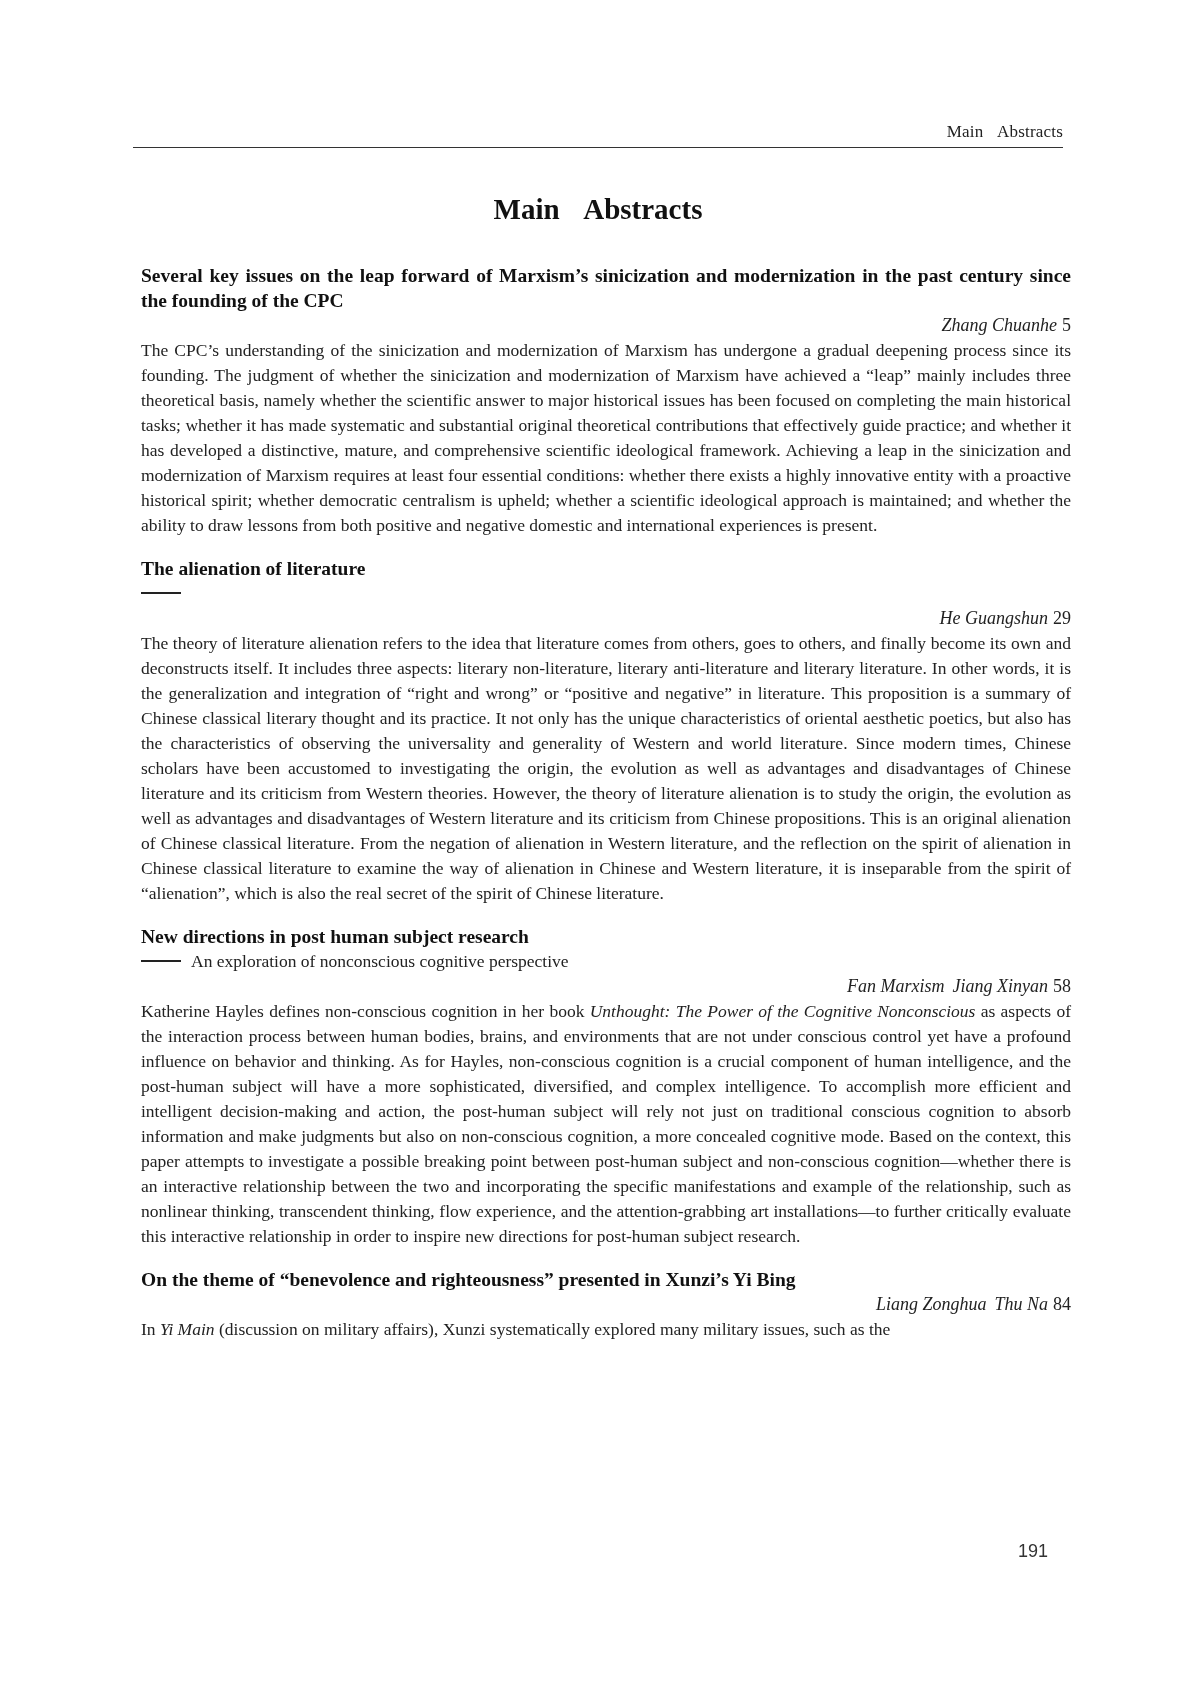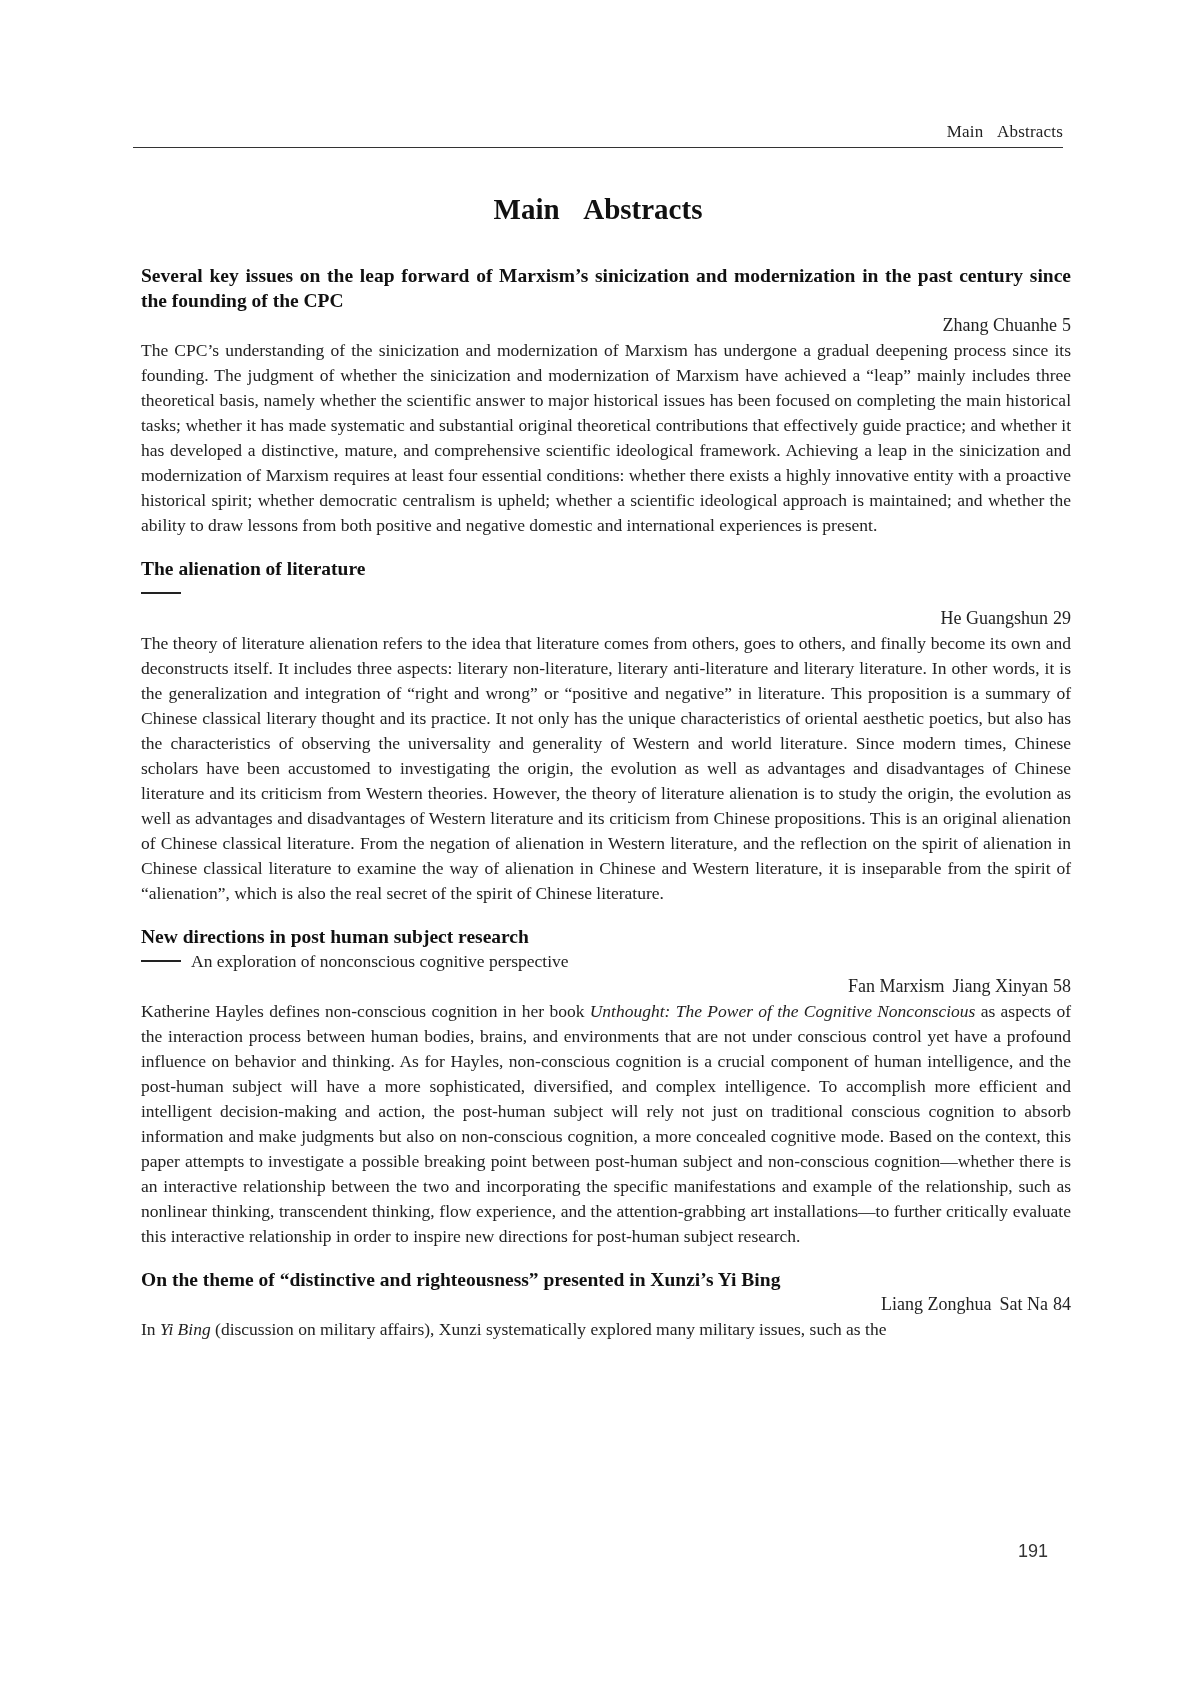--- a/index.html
+++ b/index.html
@@ -79,20 +79,21 @@
       position: relative;
       top: -2px;
     }
     .byline {
       text-align: right;
       font-size: 18px;
       line-height: 25px;
       color: #222;
     }
     .byline .author {
+      font-style: italic;
     }
     .byline .author + .author {
       margin-left: 8px;
     }
     .byline .pg {
       margin-left: 5px;
     }
     .abstract {
       font-size: 17.5px;
       line-height: 25px;
@@ -145,23 +146,23 @@
       <div class="entry-subtitle">
         <span class="dash"></span><span>An exploration of nonconscious cognitive perspective</span>
       </div>
       <div class="byline">
         <span class="author">Fan Marxism</span><span class="author">Jiang Xinyan</span><span class="pg">58</span>
       </div>
       <div class="abstract"><span>Katherine Hayles defines non-conscious cognition in her book </span><i>Unthought: The Power of the Cognitive Nonconscious</i><span> as aspects of the interaction process between human bodies, brains, and environments that are not under conscious control yet have a profound influence on behavior and thinking. As for Hayles, non-conscious cognition is a crucial component of human intelligence, and the post-human subject will have a more sophisticated, diversified, and complex intelligence. To accomplish more efficient and intelligent decision-making and action, the post-human subject will rely not just on traditional conscious cognition to absorb information and make judgments but also on non-conscious cognition, a more concealed cognitive mode. Based on the context, this paper attempts to investigate a possible breaking point between post-human subject and non-conscious cognition—whether there is an interactive relationship between the two and incorporating the specific manifestations and example of the relationship, such as nonlinear thinking, transcendent thinking, flow experience, and the attention-grabbing art installations—to further critically evaluate this interactive relationship in order to inspire new directions for post-human subject research.</span></div>
     </div>
 
     <div class="entry">
-      <div class="entry-title">On the theme of “distinctive and righteousness” presented in Xunzi’s Yi Bing</div>
+      <div class="entry-title">On the theme of “benevolence and righteousness” presented in Xunzi’s Yi Bing</div>
       <div class="byline">
-        <span class="author">Liang Zonghua</span><span class="author">Sat Na</span><span class="pg">84</span>
+        <span class="author">Liang Zonghua</span><span class="author">Thu Na</span><span class="pg">84</span>
       </div>
-      <div class="abstract"><span>In </span><i>Yi Bing</i><span> (discussion on military affairs), Xunzi systematically explored many military issues, such as the</span></div>
+      <div class="abstract"><span>In </span><i>Yi Main</i><span> (discussion on military affairs), Xunzi systematically explored many military issues, such as the</span></div>
     </div>
 
   </div>
 
   <div class="page-number">191</div>
 </div>
 
 </body></html>

